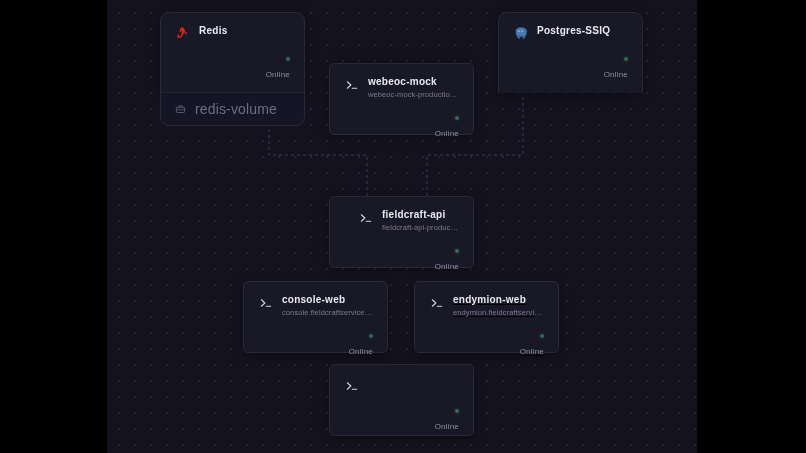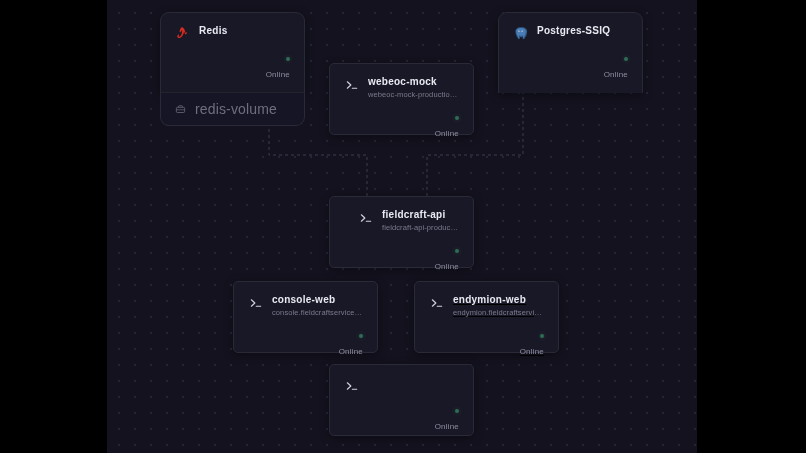--- a/index.html
+++ b/index.html
@@ -254,21 +254,21 @@
           <span class="card-title">fieldcraft-api</span>
           <span class="card-sub">fieldcraft-api-production.up....</span>
         </span>
       </div>
       <div class="status-row">
         <span class="status-dot"></span>
         <span class="status-text">Online</span>
       </div>
     </div>
 
-    <div class="node card" style="left:126px; top:281px; width:145px; height:72px;">
+    <div class="node card" style="left:136px; top:281px; width:145px; height:72px;">
       <div class="card-head">
         <span class="card-icon term">
           <svg width="14" height="14" viewBox="0 0 24 24" aria-hidden="true">
             <path d="M4 6.5 L10 12 L4 17.5" fill="none" stroke="#d2d1e0" stroke-width="2" stroke-linecap="round" stroke-linejoin="round"></path>
             <path d="M12.5 17.5 H20" fill="none" stroke="#d2d1e0" stroke-width="2" stroke-linecap="round"></path>
           </svg>
         </span>
         <span class="card-titles">
           <span class="card-title">console-web</span>
           <span class="card-sub">console.fieldcraftservices.app</span>

